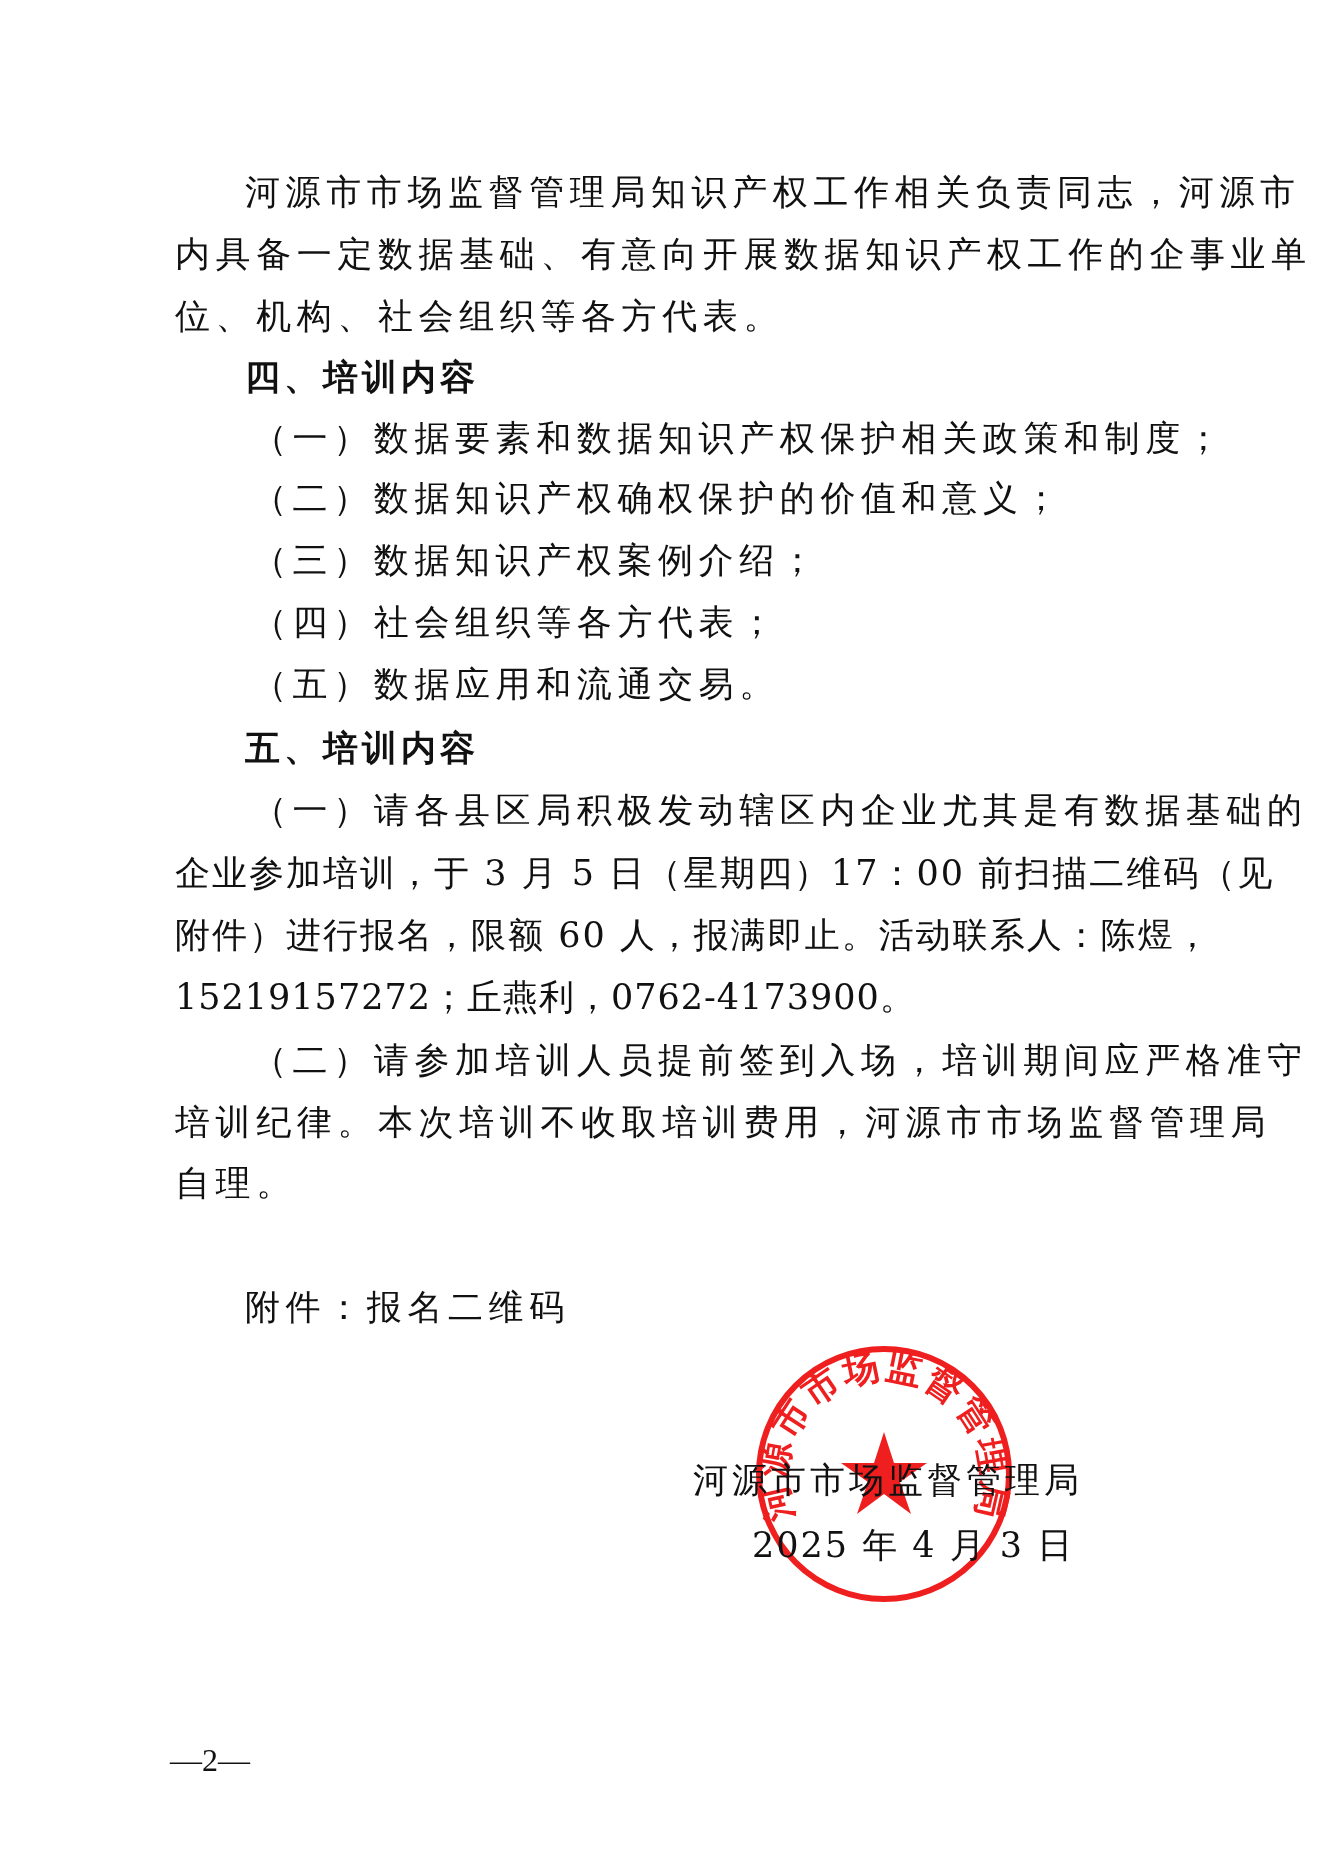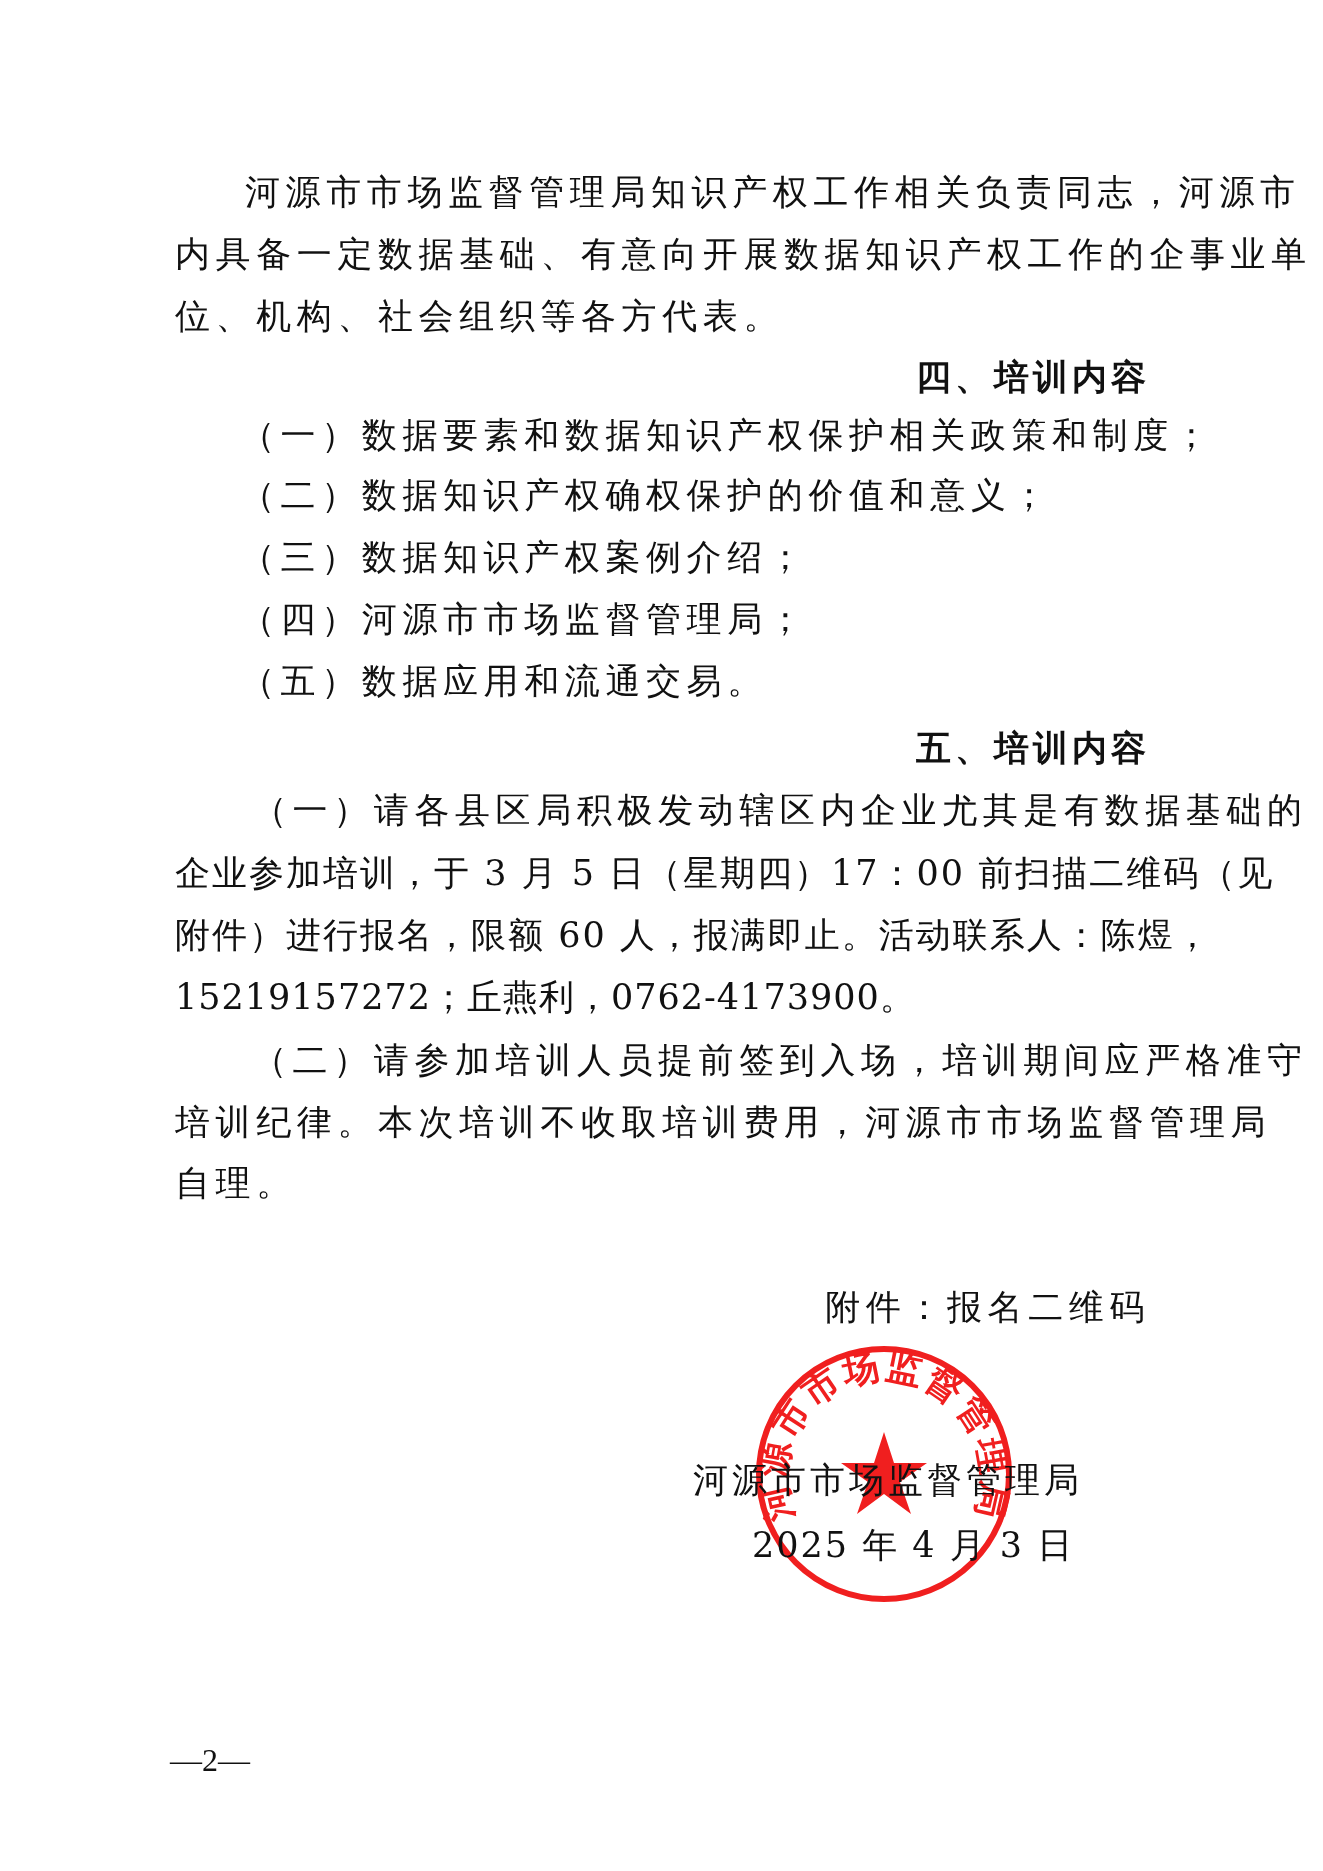--- a/index.html
+++ b/index.html
@@ -1,40 +1,40 @@
 <!DOCTYPE html>
 <html><head>
 <meta charset="utf-8">
 <style>
   html, body { margin:0; padding:0; background:#ffffff; }
   body { width:1323px; height:1871px; position:relative; overflow:hidden;
          font-family:"DejaVu Serif","Liberation Serif",serif; color:#111; }
   .line { position:absolute; left:175px; width:975px; height:62px; line-height:62px;
           font-size:35px; white-space:nowrap; letter-spacing:5.6px; }
-  .line.indent { left:245px; width:905px;text-align:right; }
+  .line.indent { left:245px; width:905px; }
   .line.justify { text-align:justify; text-align-last:justify; }
   .heading { font-family:"DejaVu Sans","Liberation Sans",sans-serif; font-weight:bold; letter-spacing:4px; }
-  .sub { left:240px;font-family:Liberation Mono, monospace; }
+  .sub { left:252px; }
   .sig { position:absolute; font-size:35px; line-height:62px; white-space:nowrap; letter-spacing:4px; z-index:2; }
   .pagenum { position:absolute; left:170px; top:1738px; font-size:32px; line-height:44px;
              font-family:"Liberation Serif",serif; white-space:nowrap; }
   .seal { position:absolute; left:755px; top:1345px; width:258px; height:258px; z-index:1; opacity:0.95; }
 </style>
 </head>
 <body>
 
 <div class="line indent justify" style="top:161px">河源市市场监督管理局知识产权工作相关负责同志，河源市</div>
 <div class="line justify" style="top:223px">内具备一定数据基础、有意向开展数据知识产权工作的企事业单</div>
 <div class="line" style="top:285px">位、机构、社会组织等各方代表。</div>
 
 <div class="line indent heading" style="top:346px">四、培训内容</div>
 <div class="line sub" style="top:407px">（一）数据要素和数据知识产权保护相关政策和制度；</div>
 <div class="line sub" style="top:467px">（二）数据知识产权确权保护的价值和意义；</div>
 <div class="line sub" style="top:529px">（三）数据知识产权案例介绍；</div>
-<div class="line sub" style="top:591px">（四）河源市市场监督管理局；</div>
+<div class="line sub" style="top:591px">（四）社会组织等各方代表；</div>
 <div class="line sub" style="top:653px">（五）数据应用和流通交易。</div>
 
 <div class="line indent heading" style="top:717px">五、培训内容</div>
 <div class="line indent justify" style="top:779px;left:252px;width:898px">（一）请各县区局积极发动辖区内企业尤其是有数据基础的</div>
 <div class="line justify" style="top:842px;letter-spacing:2px">企业参加培训，于 3 月 5 日（星期四）17：00 前扫描二维码（见</div>
 <div class="line justify" style="top:904px;letter-spacing:2px">附件）进行报名，限额 60 人，报满即止。活动联系人：陈煜，</div>
 <div class="line" style="top:966px;letter-spacing:1px">15219157272；丘燕利，0762-4173900。</div>
 <div class="line indent justify" style="top:1029px;left:252px;width:898px">（二）请参加培训人员提前签到入场，培训期间应严格准守</div>
 <div class="line justify" style="top:1091px">培训纪律。本次培训不收取培训费用，河源市市场监督管理局</div>
 <div class="line" style="top:1152px">自理。</div>

